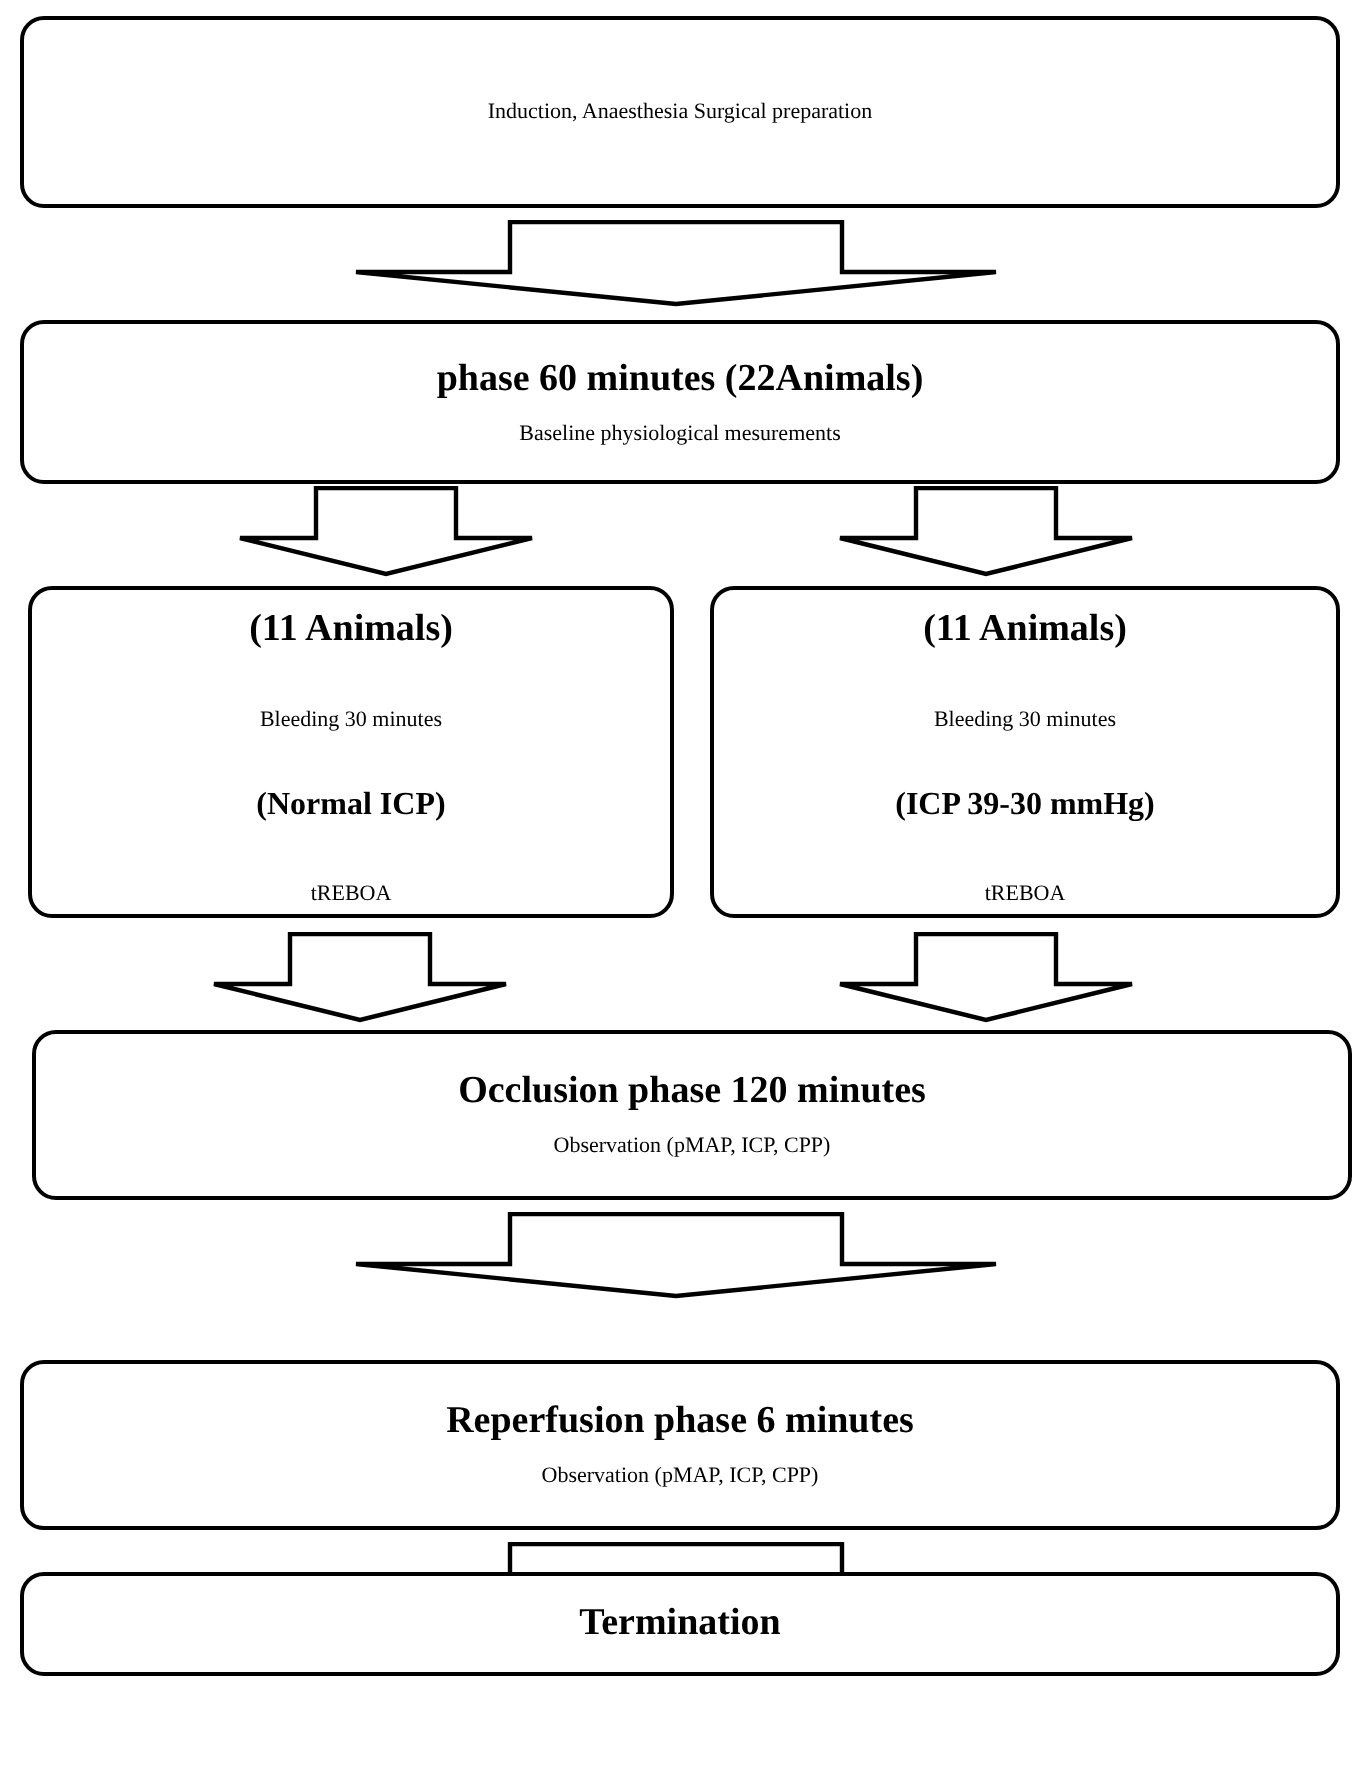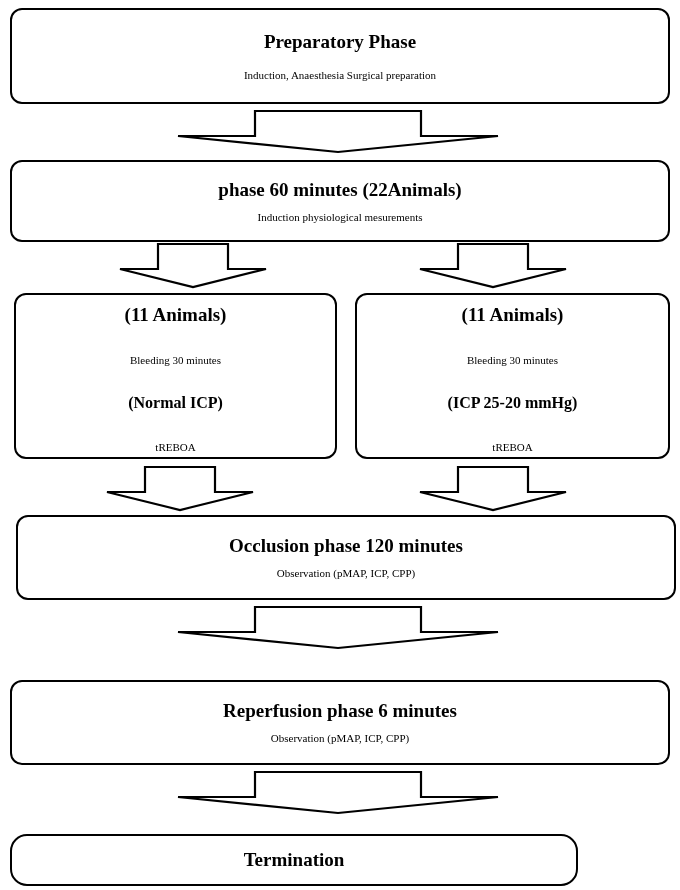--- a/index.html
+++ b/index.html
@@ -45,21 +45,21 @@
     color: #000000;
     line-height: 1.15;
   }
   
   #node-preparatory { left: 10px;  top: 8px;   width: 660px; height: 96px; }
   #node-baseline    { left: 10px;  top: 160px; width: 660px; height: 82px; }
   #node-group-left  { left: 14px;  top: 293px; width: 323px; height: 166px; }
   #node-group-right { left: 355px; top: 293px; width: 315px; height: 166px; }
   #node-occlusion   { left: 16px;  top: 515px; width: 660px; height: 85px; }
   #node-reperfusion { left: 10px;  top: 680px; width: 660px; height: 85px; }
-  #node-termination { left: 10px;  top: 834px; width: 568px; height: 52px; border-radius: 17px; }
+  #node-termination { left: 10px;  top: 786px; width: 660px; height: 52px; }
 
   #node-preparatory .title { margin-bottom: 16px; }
   #node-baseline .title    { margin-bottom: 10px; }
   #node-occlusion .title,
   #node-reperfusion .title { margin-bottom: 10px; }
   #node-group-left .title,
   #node-group-right .title { margin-bottom: 0; }
   .grp-line { margin: 0 0 0 0; }
   .node.group { justify-content: space-evenly; padding: 9px 0; gap: 28px; }
 
@@ -82,33 +82,32 @@
   #arrow-right-to-occlusion { left: 418px; top: 466px; }
   #arrow-occ-to-reperf      { left: 176px; top: 606px; }
   #arrow-reperf-to-term     { left: 176px; top: 771px; }
 </style>
 </head>
 <body>
 
 <div id="page">
 
   <div class="node" id="node-preparatory">
-    <div class="title">Preparatory Phase</div>
     <div class="sub">Induction, Anaesthesia Surgical preparation</div>
   </div>
 
   <div class="arrow" id="arrow-prep-to-baseline">
     <svg width="324" height="44" viewBox="0 0 324 44">
       <polygon points="79,1 245,1 245,26 322,26 162,42 2,26 79,26"></polygon>
     </svg>
   </div>
 
   <div class="node" id="node-baseline">
     <div class="title">phase 60 minutes (22Animals)</div>
-    <div class="sub">Induction physiological mesurements</div>
+    <div class="sub">Baseline physiological mesurements</div>
   </div>
 
   <div class="arrow" id="arrow-baseline-left">
     <svg width="150" height="46" viewBox="0 0 150 46">
       <polygon points="40,1 110,1 110,26 148,26 75,44 2,26 40,26"></polygon>
     </svg>
   </div>
 
   <div class="arrow" id="arrow-baseline-right">
     <svg width="150" height="46" viewBox="0 0 150 46">
@@ -119,21 +118,21 @@
   <div class="node group" id="node-group-left">
     <div class="title grp-line">(11 Animals)</div>
     <div class="sub grp-line">Bleeding 30 minutes</div>
     <div class="sub-bold grp-line">(Normal ICP)</div>
     <div class="sub grp-line">tREBOA</div>
   </div>
 
   <div class="node group" id="node-group-right">
     <div class="title grp-line">(11 Animals)</div>
     <div class="sub grp-line">Bleeding 30 minutes</div>
-    <div class="sub-bold grp-line">(ICP 25-20 mmHg)</div>
+    <div class="sub-bold grp-line">(ICP 39-30 mmHg)</div>
     <div class="sub grp-line">tREBOA</div>
   </div>
 
   <div class="arrow" id="arrow-left-to-occlusion">
     <svg width="150" height="46" viewBox="0 0 150 46">
       <polygon points="40,1 110,1 110,26 148,26 75,44 2,26 40,26"></polygon>
     </svg>
   </div>
 
   <div class="arrow" id="arrow-right-to-occlusion">

